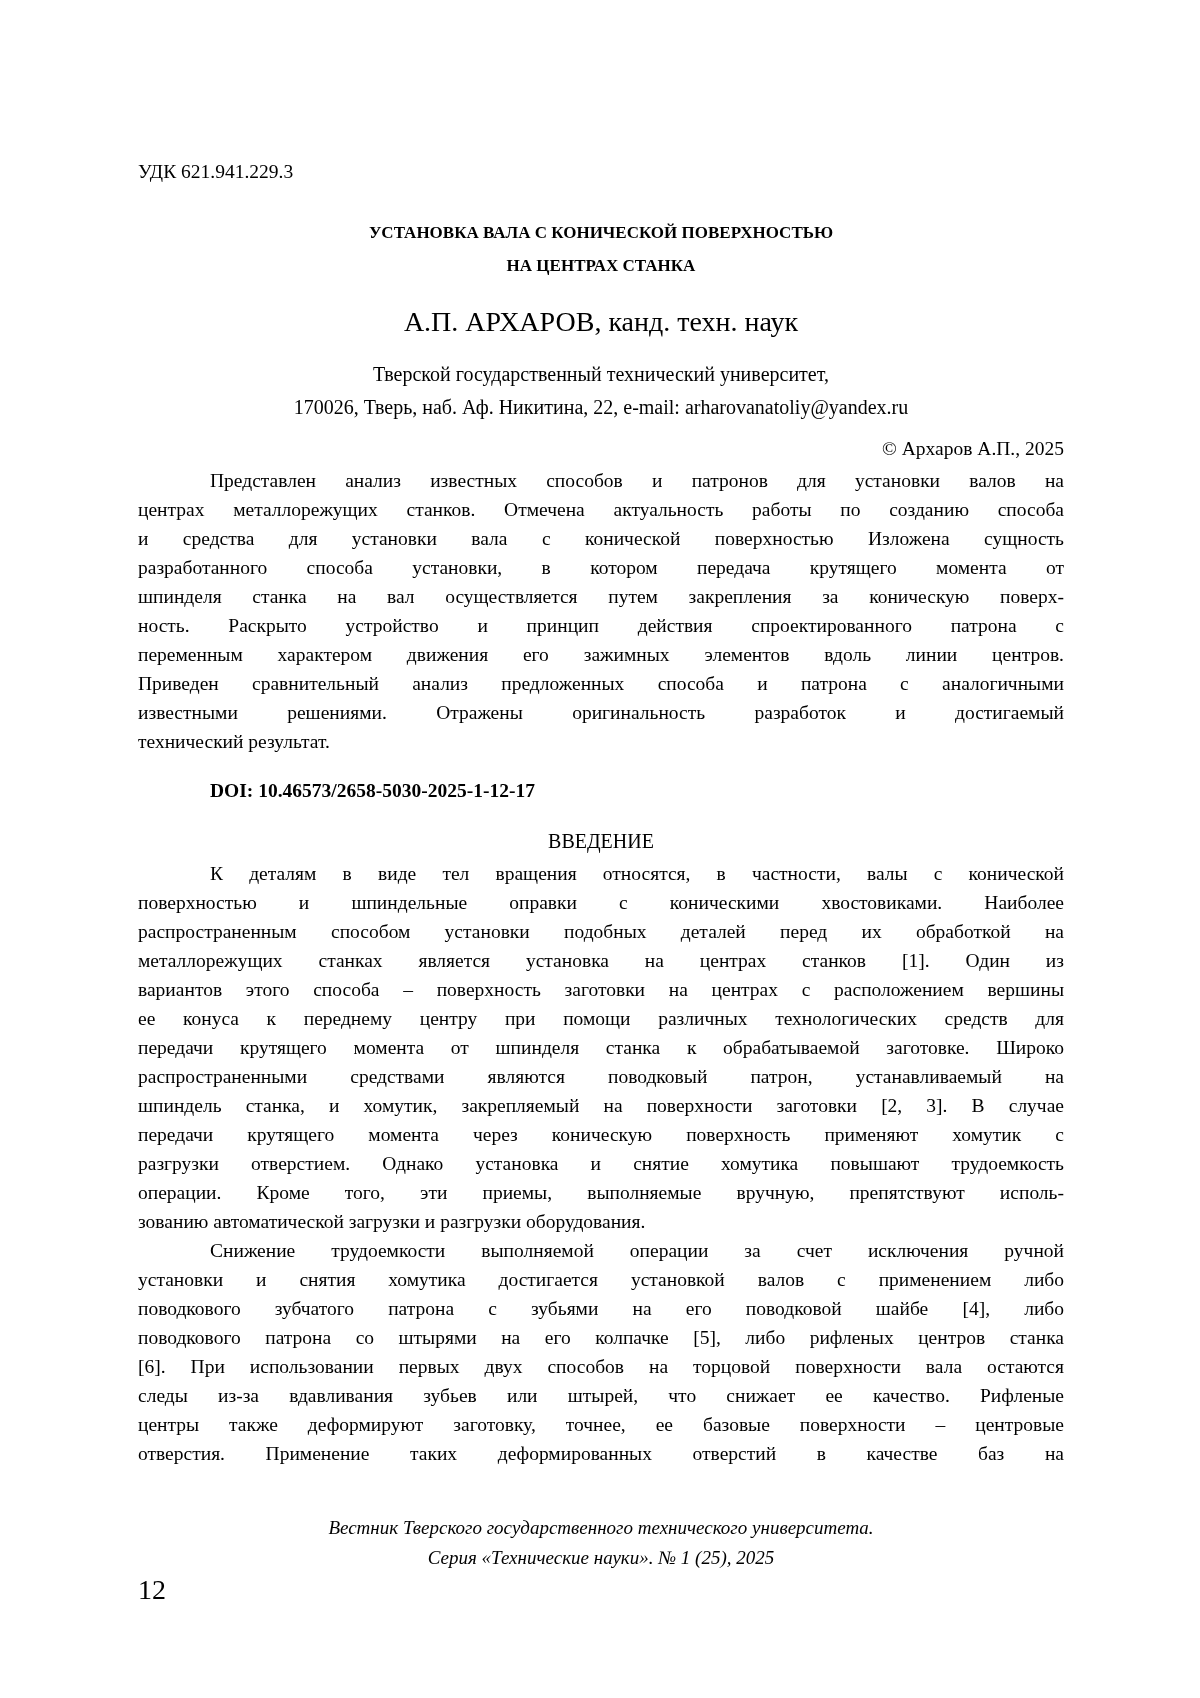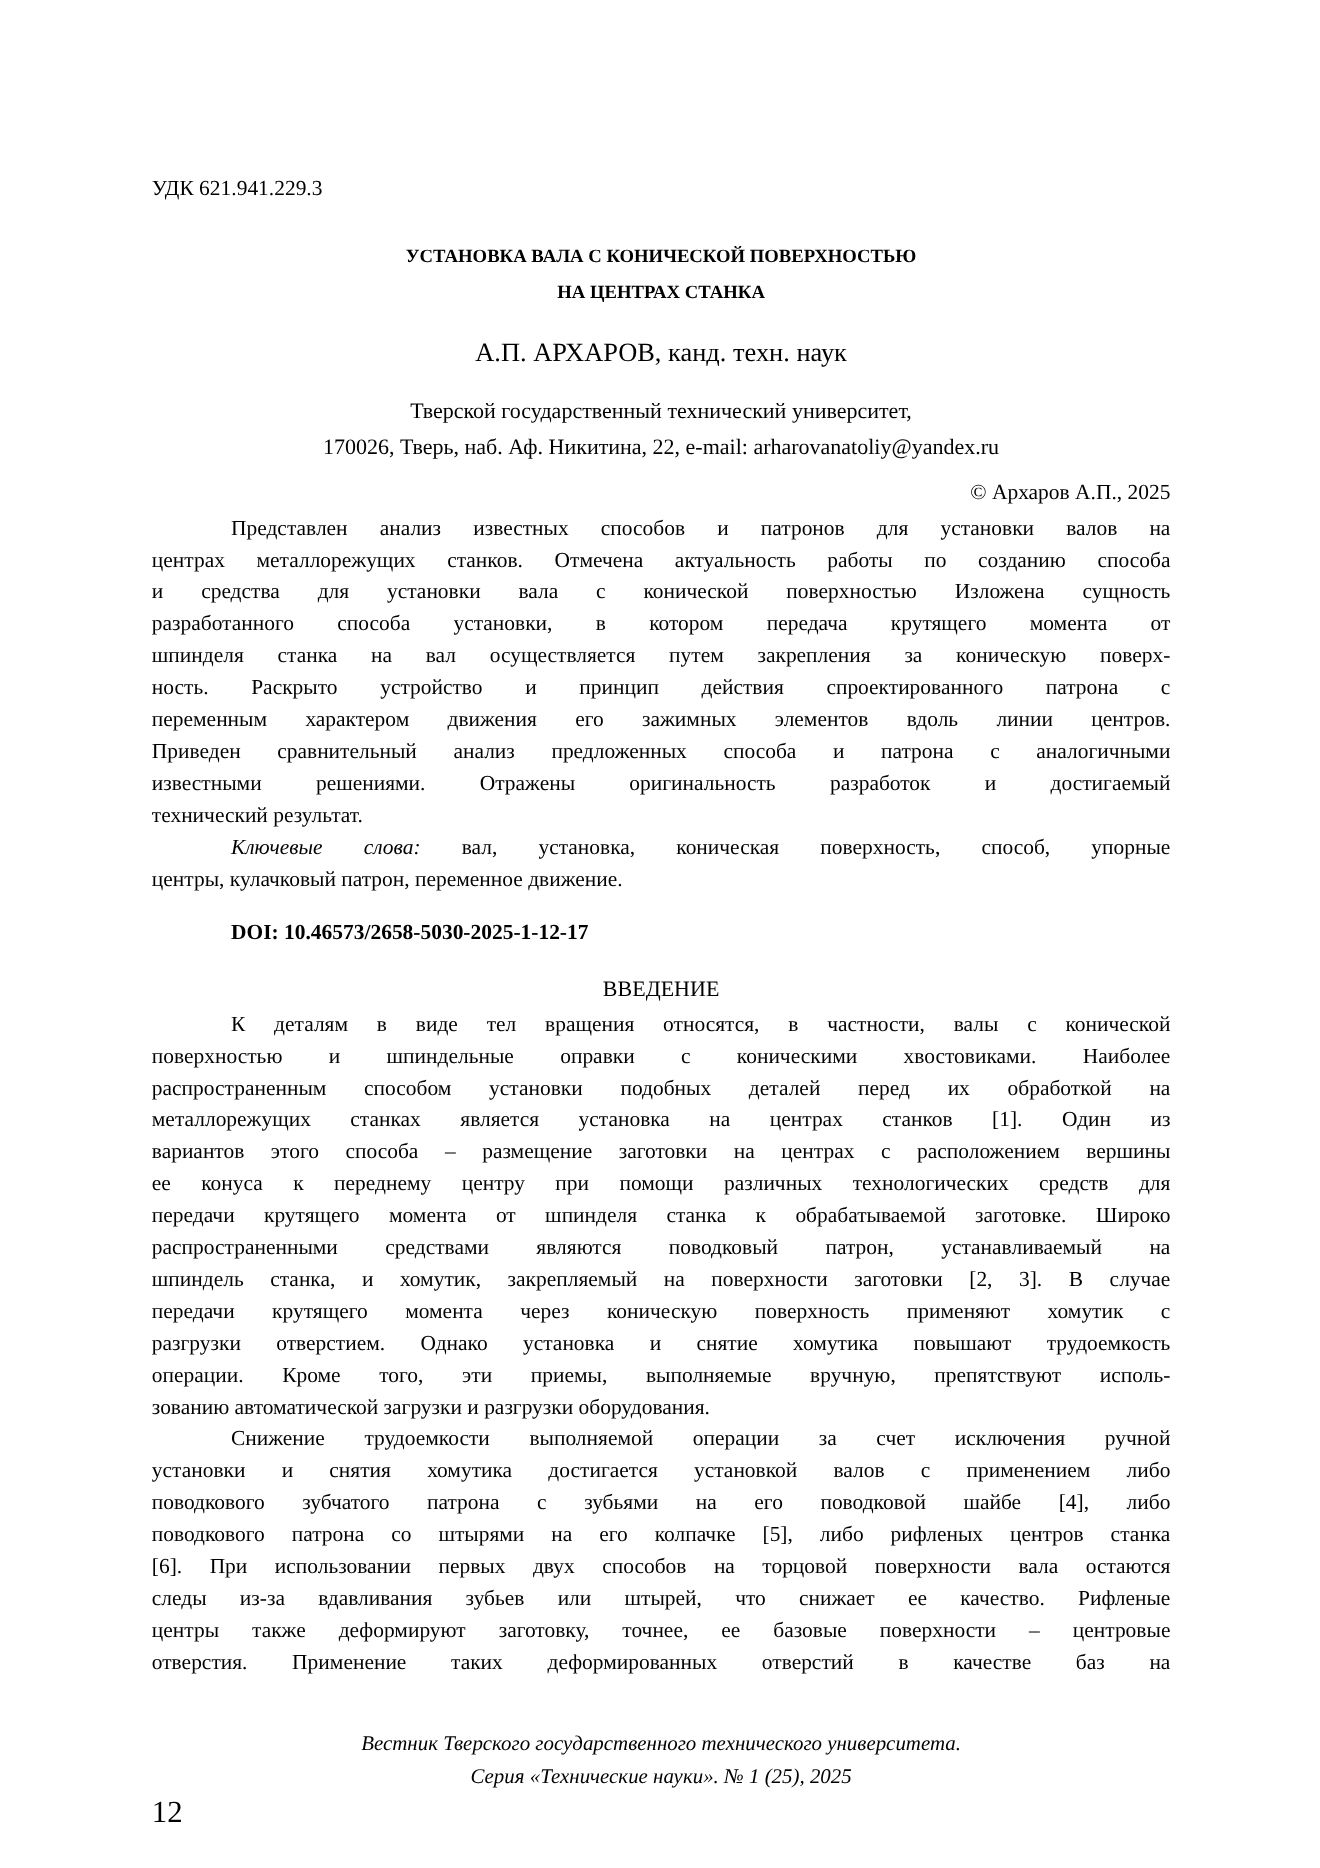--- a/index.html
+++ b/index.html
@@ -21,21 +21,21 @@
     margin-bottom: 30px;
   }
   .title {
     font-size: 17px;
     font-weight: bold;
     line-height: 33px;
     text-align: center;
     margin-bottom: 25px;
   }
   .author {
-    font-size: 24px;
+    font-size: 28px;
     line-height: 29px;
     text-align: center;
     margin-bottom: 22px;
   }
   .affiliation {
     font-size: 20px;
     line-height: 33px;
     text-align: center;
     margin-bottom: 10px;
   }
@@ -113,35 +113,31 @@
       <div class="jline">и средства для установки вала с конической поверхностью Изложена сущность</div>
       <div class="jline">разработанного способа установки, в котором передача крутящего момента от</div>
       <div class="jline">шпинделя станка на вал осуществляется путем закрепления за коническую поверх-</div>
       <div class="jline">ность. Раскрыто устройство и принцип действия спроектированного патрона с</div>
       <div class="jline">переменным характером движения его зажимных элементов вдоль линии центров.</div>
       <div class="jline">Приведен сравнительный анализ предложенных способа и патрона с аналогичными</div>
       <div class="jline">известными решениями. Отражены оригинальность разработок и достигаемый</div>
       <div class="jline endline">технический результат.</div>
     </div>
 
-  <div class="para">
-    <div class="jline indent"><span class="italic">Ключевые слова:</span><span> вал, установка, коническая поверхность, способ, упорные</span></div>
-    <div class="jline endline">центры, кулачковый патрон, переменное движение.</div>
-  </div>
 
   <div class="doi">DOI: 10.46573/2658-5030-2025-1-12-17</div>
 
   <div class="section-heading">ВВЕДЕНИЕ</div>
 
   <div class="para">
       <div class="jline indent">К деталям в виде тел вращения относятся, в частности, валы с конической</div>
       <div class="jline">поверхностью и шпиндельные оправки с коническими хвостовиками. Наиболее</div>
       <div class="jline">распространенным способом установки подобных деталей перед их обработкой на</div>
       <div class="jline">металлорежущих станках является установка на центрах станков [1]. Один из</div>
-      <div class="jline">вариантов этого способа – размещение заготовки на центрах с расположением вершины</div>
+      <div class="jline">вариантов этого способа – поверхность заготовки на центрах с расположением вершины</div>
       <div class="jline">ее конуса к переднему центру при помощи различных технологических средств для</div>
       <div class="jline">передачи крутящего момента от шпинделя станка к обрабатываемой заготовке. Широко</div>
       <div class="jline">распространенными средствами являются поводковый патрон, устанавливаемый на</div>
       <div class="jline">шпиндель станка, и хомутик, закрепляемый на поверхности заготовки [2, 3]. В случае</div>
       <div class="jline">передачи крутящего момента через коническую поверхность применяют хомутик с</div>
       <div class="jline">разгрузки отверстием. Однако установка и снятие хомутика повышают трудоемкость</div>
       <div class="jline">операции. Кроме того, эти приемы, выполняемые вручную, препятствуют исполь-</div>
       <div class="jline endline">зованию автоматической загрузки и разгрузки оборудования.</div>
     </div>
   <div class="para">

